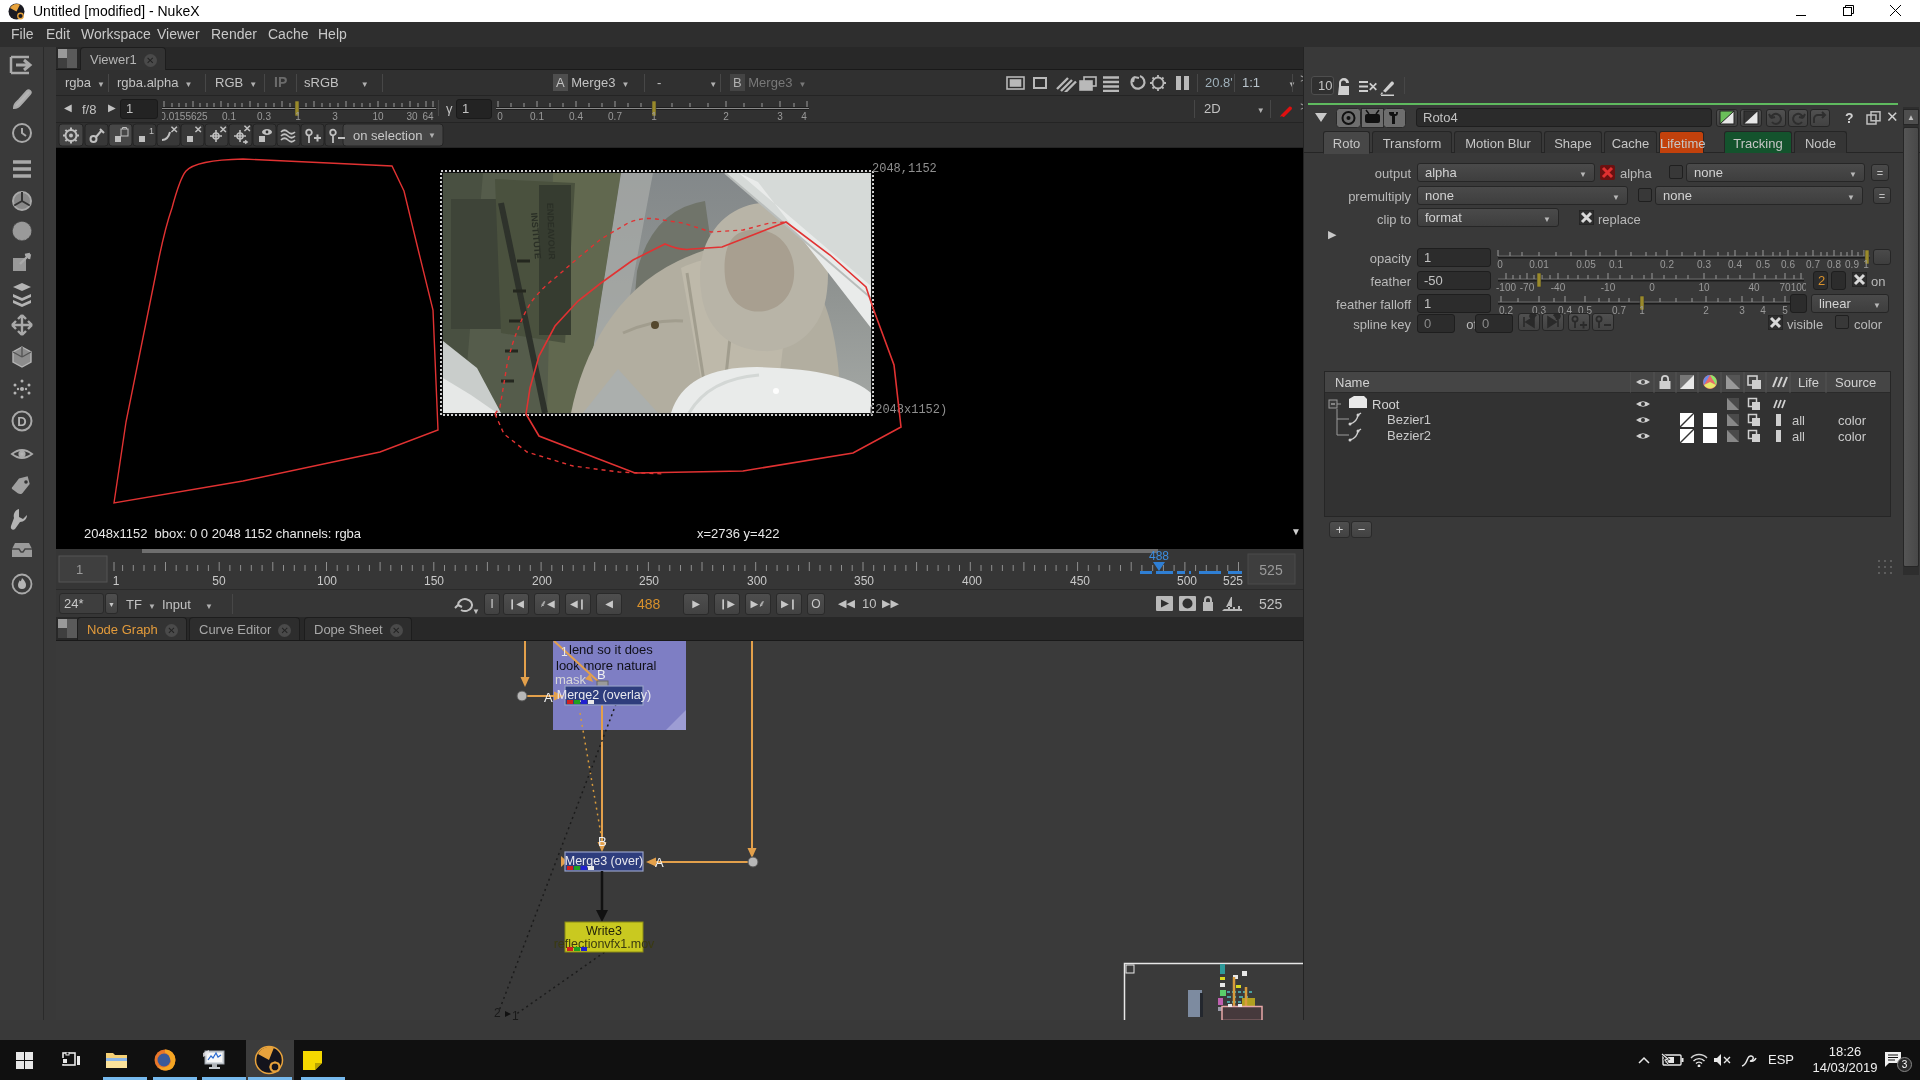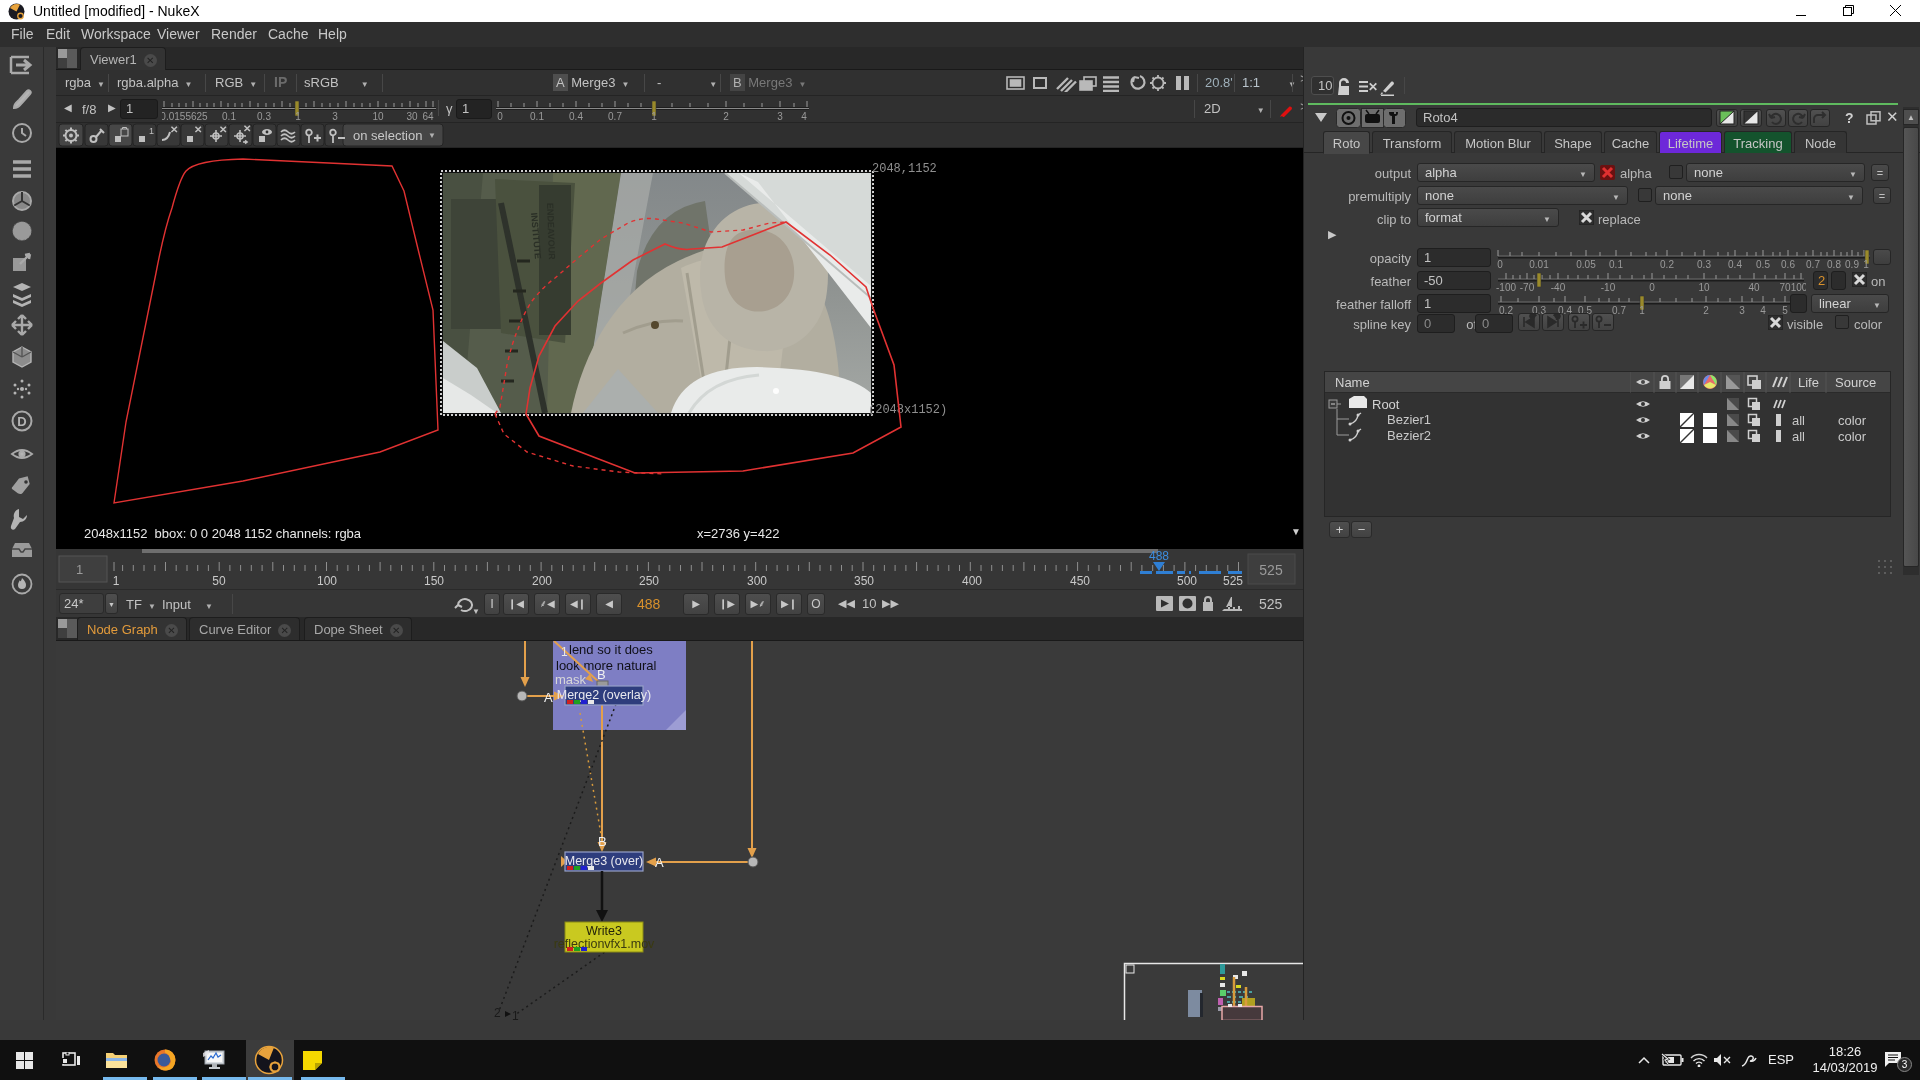--- a/index.html
+++ b/index.html
@@ -728,21 +728,21 @@
           <rect x="5" y="0.8" width="9" height="9" fill="none" stroke="#c0c0c0" stroke-width="1.5"></rect>
         </svg></div>
   <div class="abs" style="left:582px;top:61px;color:#d0d0d0;font-size:15px">✕</div>
 
   <div class="abs" style="left:0;top:84px;width:617px;height:22px;border-bottom:1px solid #252525"></div>
   <div class="ntab" style="left:19px;width:47px;background:#474747;border-bottom:1px solid #474747;height:23px">Roto</div>
   <div class="ntab" style="left:68px;width:80px;background:#353535">Transform</div>
   <div class="ntab" style="left:150px;width:88px;background:#353535">Motion Blur</div>
   <div class="ntab" style="left:240px;width:58px;background:#353535">Shape</div>
   <div class="ntab" style="left:300px;width:53px;background:#353535">Cache</div>
-  <div class="ntab" style="left:355px;width:63px;background:#6d28d9">Lifetime</div>
+  <div class="ntab" style="left:355px;width:45px;background:#c2410c">Lifetime</div>
   <div class="ntab" style="left:420px;width:68px;background:#14532d">Tracking</div>
   <div class="ntab" style="left:490px;width:53px;background:#353535">Node</div>
 
   <div class="plabel" style="left:0;top:119px;width:107px">output</div>
   <div class="pdd" style="left:113px;top:116px;width:178px">alpha<span class="arr2">▼</span></div>
   <svg class="abs" style="left:296px;top:118px" width="15" height="15">
         <rect width="15" height="15" rx="2" fill="#6b1111"></rect>
         <path d="M3,3 L12,12 M12,3 L3,12" stroke="#e03030" stroke-width="3"></path>
       </svg>
   <div class="plabel" style="left:316px;top:119px;width:40px;text-align:left">alpha</div>

